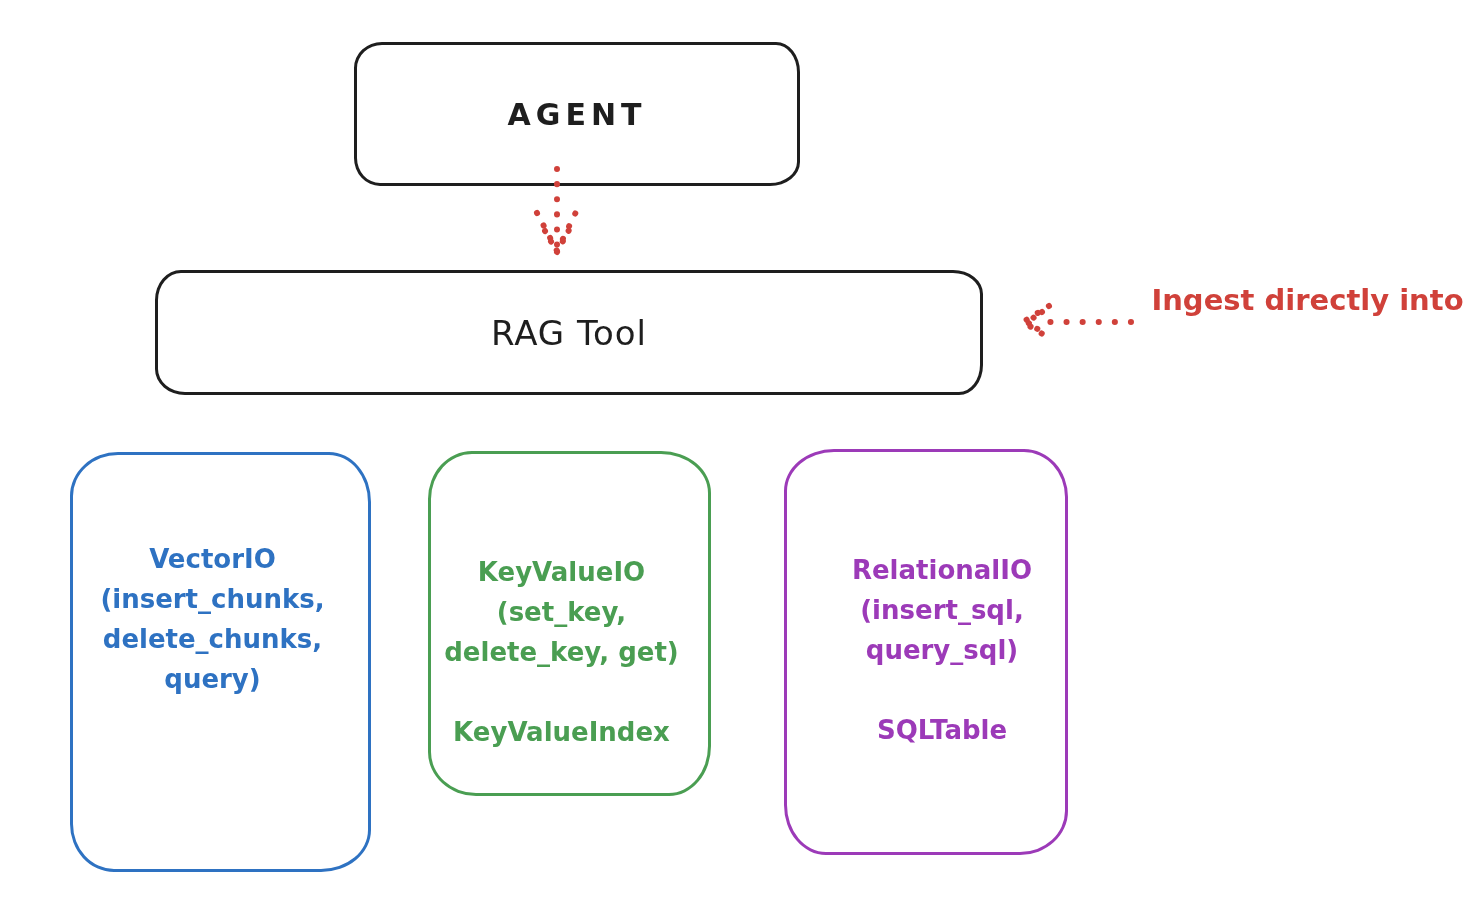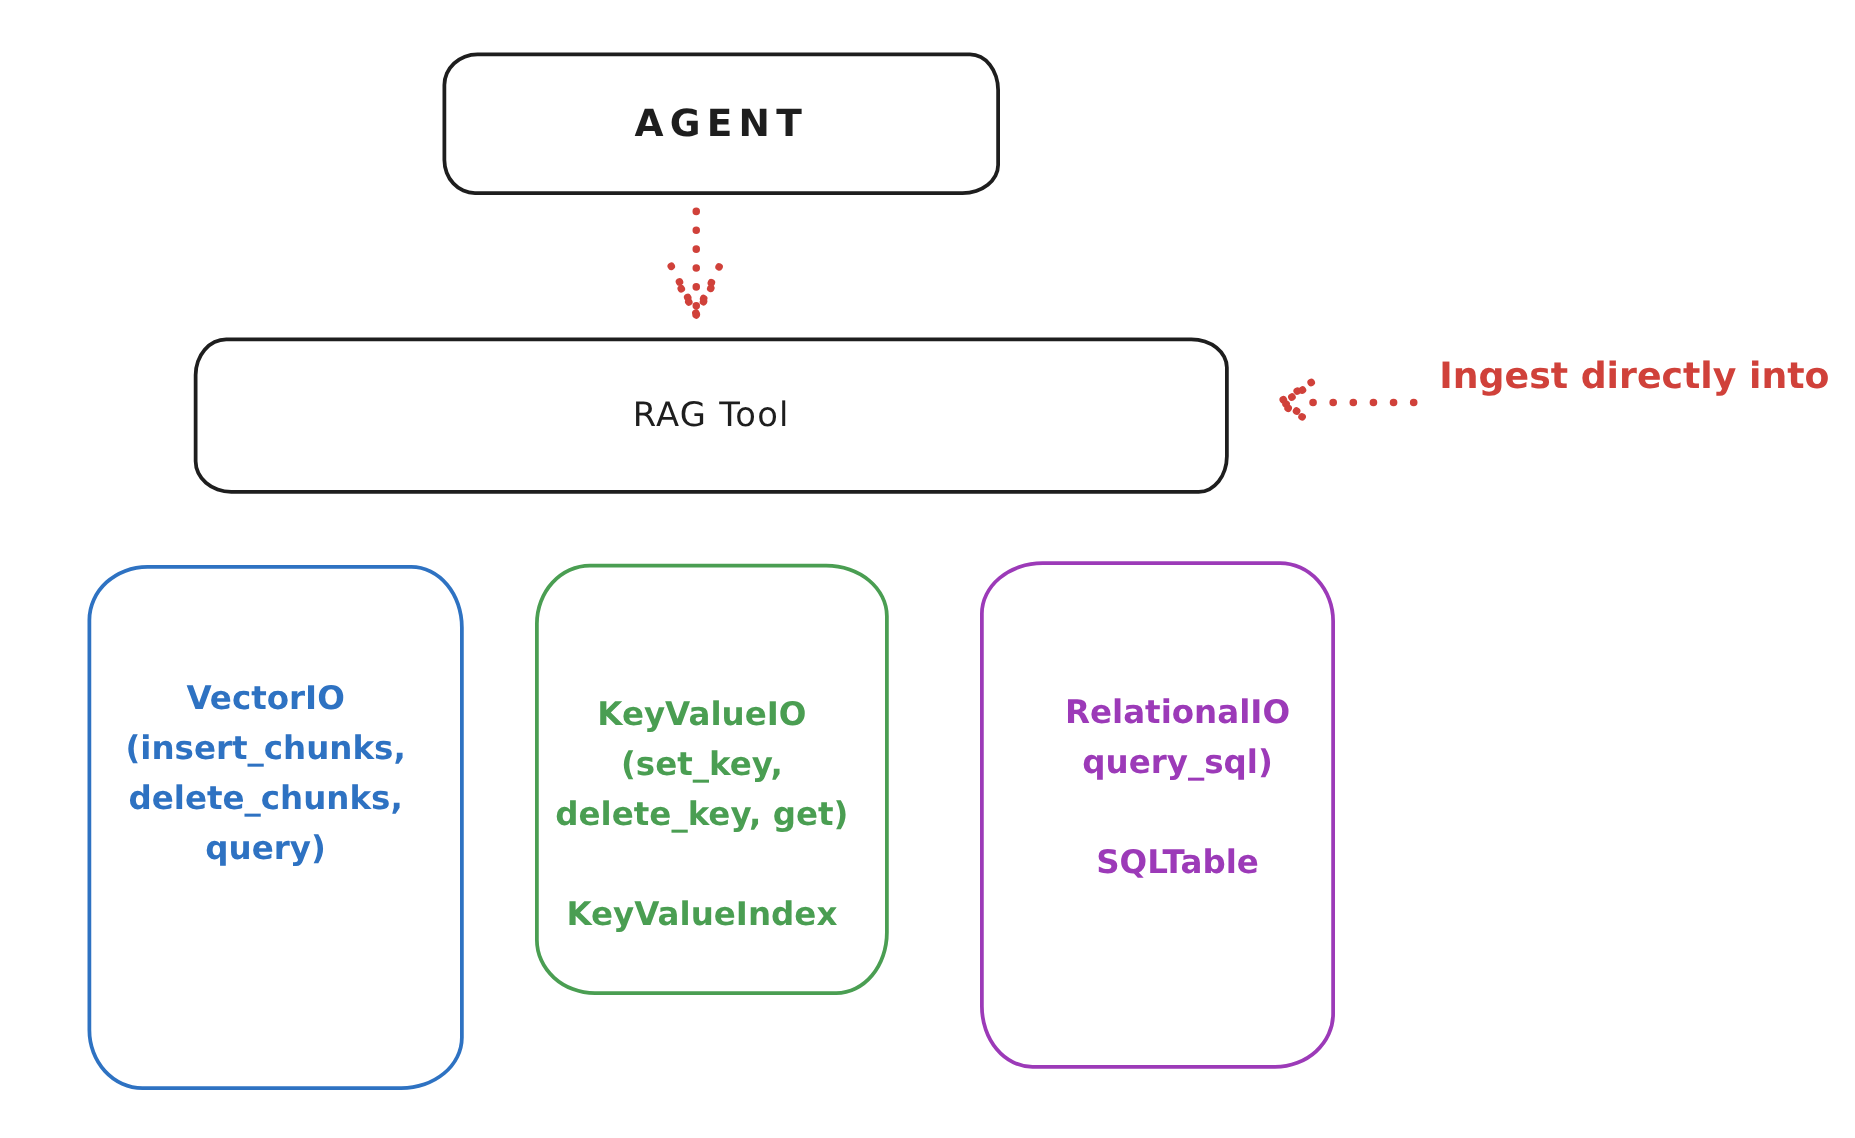--- a/index.html
+++ b/index.html
@@ -23,35 +23,35 @@
     align-items: center;
     justify-content: center;
   }
   
   .node.black {
     border: 3.5px solid #1e1e1e;
     color: #1e1e1e;
   }
   #agent-box {
     left: 354px; top: 42px;
-    width: 446px; height: 114px;
+    width: 446px; height: 144px;
     border-radius: 28px 24px 30px 26px / 26px 30px 24px 28px;
   }
   #agent-box .label {
     font-size: 30px;
     font-weight: 700;
     letter-spacing: 5px;
   }
   #rag-box {
     left: 155px; top: 270px;
     width: 828px; height: 125px;
     border-radius: 26px 30px 24px 30px / 30px 24px 30px 26px;
   }
   #rag-box .label {
-    font-size: 27px;
+    font-size: 34px;
     font-weight: 500;
     letter-spacing: 1px;
   }
   
   .backend {
     position: absolute;
     background: #ffffff;
     box-sizing: border-box;
     text-align: center;
     font-weight: 600;
@@ -155,18 +155,19 @@
       <div>KeyValueIO</div>
       <div>(set_key,</div>
       <div>delete_key, get)</div>
       <div class="index-label">KeyValueIndex</div>
     </div>
   </div>
 
   <div class="backend" id="relational-box">
     <div class="box-text">
       <div>RelationalIO</div>
+      <div>(insert_sql,</div>
       <div>query_sql)</div>
       <div class="index-label">SQLTable</div>
     </div>
   </div>
 
 </div>
 
 </body></html>

